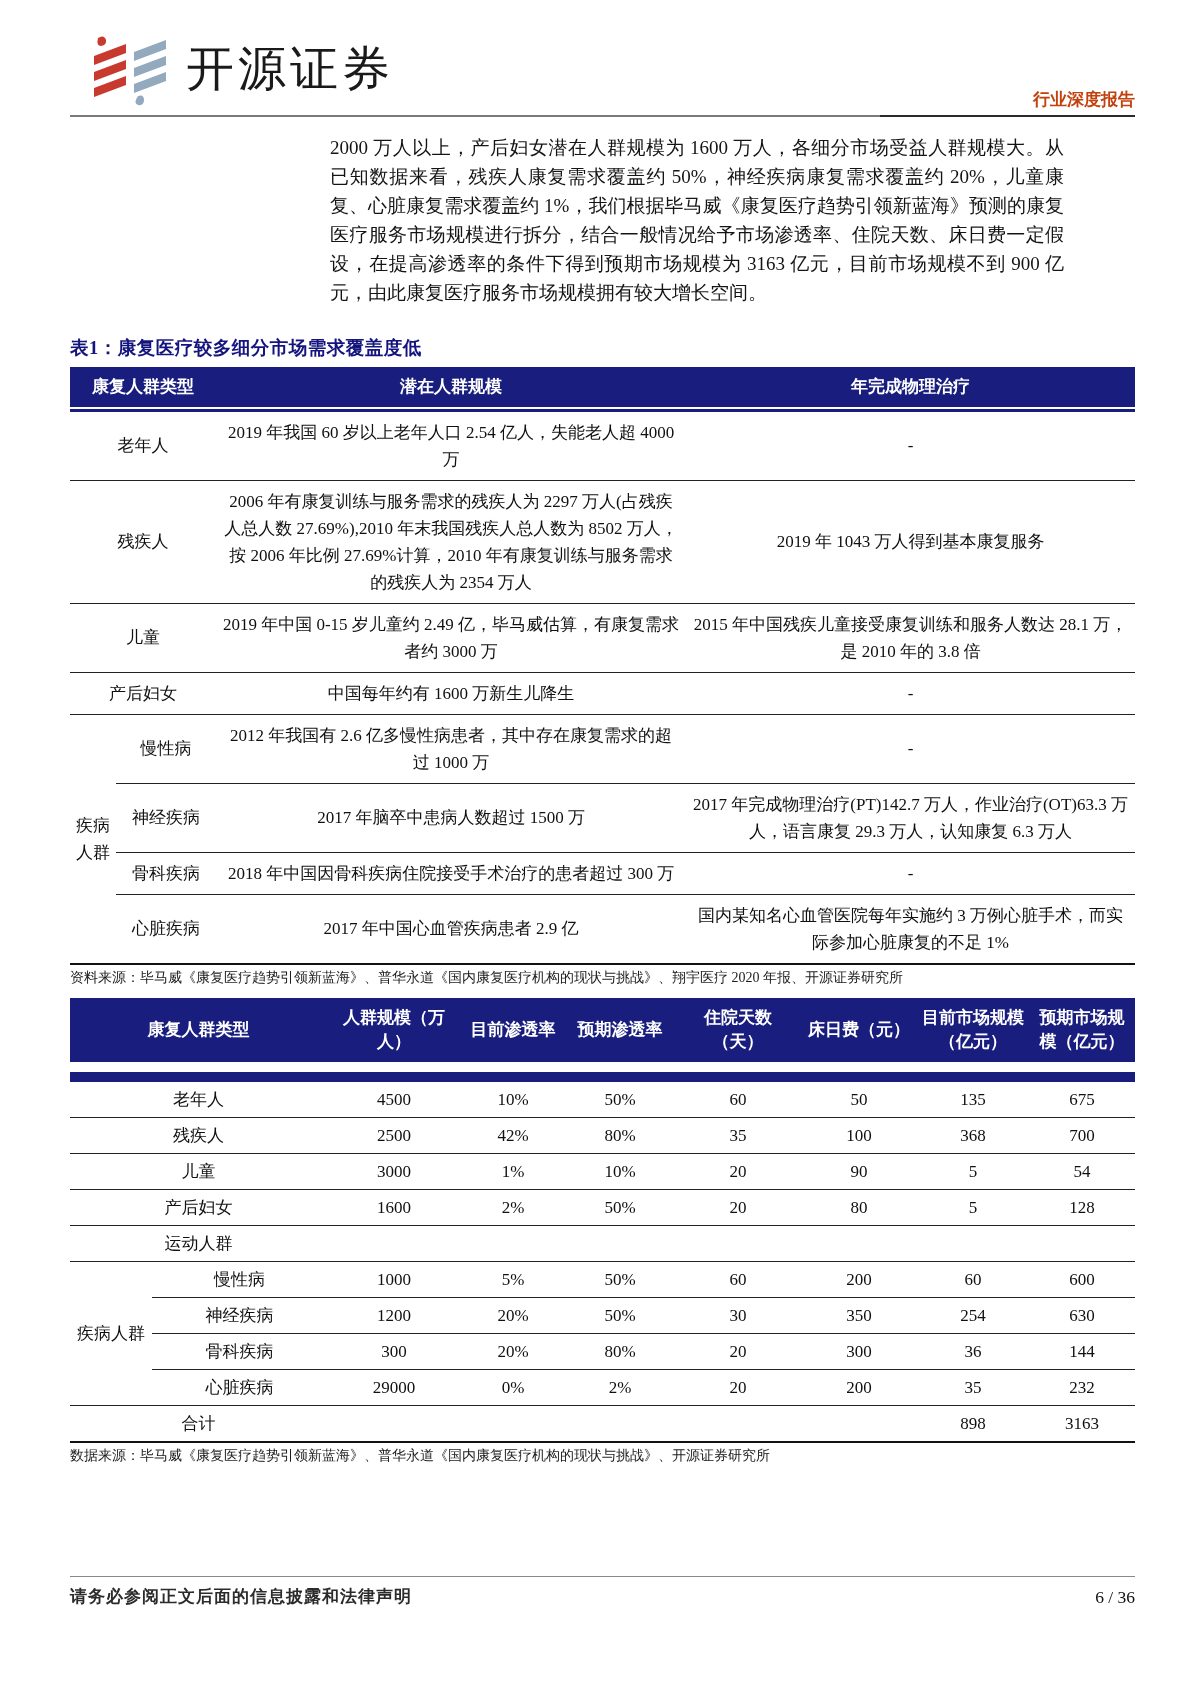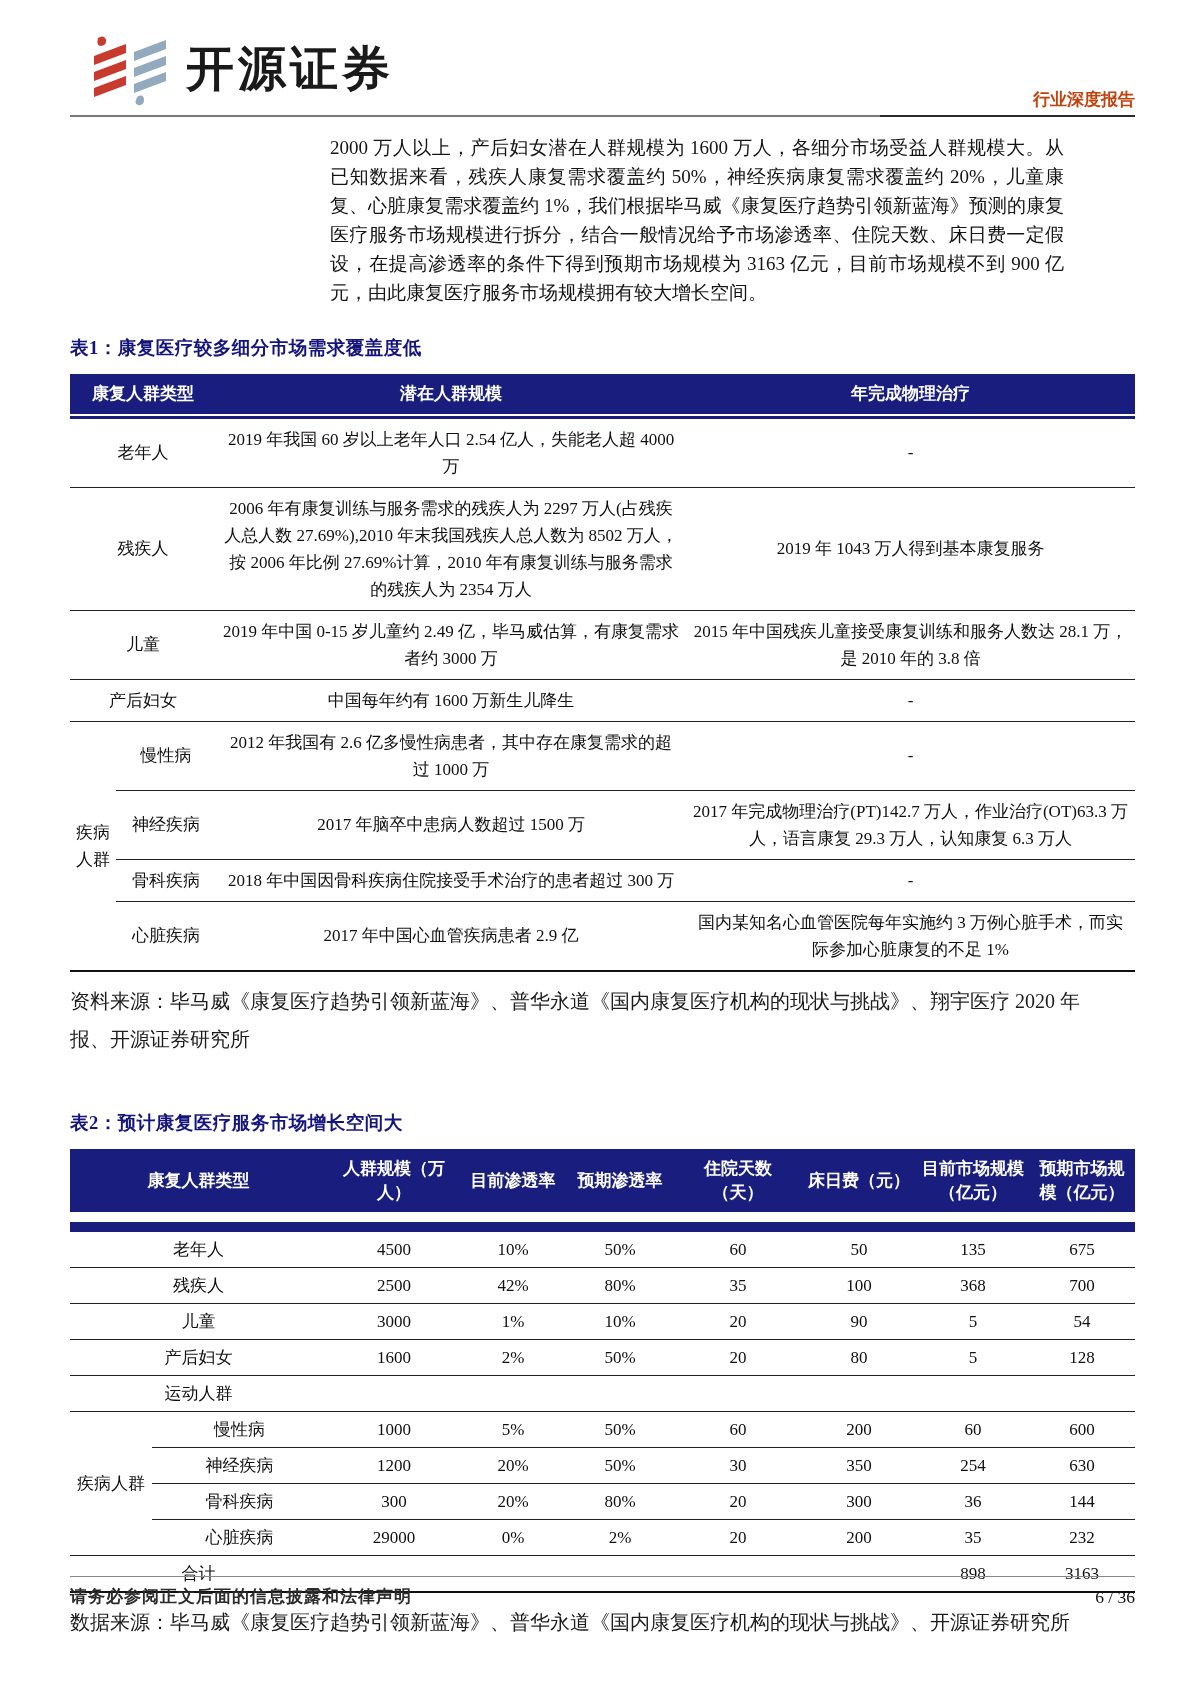--- a/index.html
+++ b/index.html
@@ -17,21 +17,21 @@
     color:#111;
     font-family:"Liberation Serif","DejaVu Serif",serif;
     overflow:hidden;
   }
   
   .header{padding:26px 65px 0 70px;}
   .logo-row{display:flex;align-items:center;height:86px;padding-left:18px;}
   .logo-icon{flex:0 0 auto;}
   .logo-text{
     font-family:"Liberation Sans","DejaVu Sans",sans-serif;
-    font-weight:bold;font-size:48px;color:#1a1a1a;
+    font-weight:normal;font-size:48px;color:#1a1a1a;
     letter-spacing:4px;margin-left:14px;line-height:1;
   }
   .report-type{
     text-align:right;font-weight:bold;font-size:17px;color:#c2410c;
     margin-top:-24px;padding-bottom:4px;
   }
   .header-rule{position:relative;border-bottom:2px solid #7a7a7a;height:0;}
   .header-rule::after{
     content:"";position:absolute;right:0;bottom:-2px;width:255px;
     border-bottom:2.5px solid #2a2a2a;
@@ -42,37 +42,37 @@
     margin:16px 16px 0 260px;width:734px;
     font-size:19px;line-height:29px;text-align:justify;color:#141414;
   }
   .table-title{
     margin-top:28px;color:var(--title-navy);
     font-weight:bold;font-size:18.5px;letter-spacing:.5px;
   }
   .t2-title{margin-top:52px;}
   .data-table{
     width:100%;border-collapse:collapse;table-layout:fixed;
-    margin-top:14px;border-bottom:2.5px solid #111;
+    margin-top:7px;border-bottom:2.5px solid #111;
   }
   .data-table th{
     background:var(--navy);color:#fff;font-weight:bold;
     font-size:17px;line-height:1.4;padding:8px 4px;text-align:center;
   }
   .data-table thead td{border:none;padding:0;font-size:0;line-height:0;}
   .head-gap td{height:2px;background:#fff;}
   .head-line td{height:3px;background:var(--navy);}
   .data-table td{
     font-size:17px;text-align:center;vertical-align:middle;
     padding:7px 6px;line-height:27px;
     border-bottom:1.5px solid #222;color:#101010;
   }
   #table2 td{padding:5px 4px;line-height:25px;}
   .table-source{
-    margin-top:10px;font-size:20px;line-height:1.9;color:#1c1c1c;max-width:1040px;
+    font-size:14px;line-height:1.9;color:#1c1c1c;max-width:1040px;
   }
   
   .footer{position:absolute;left:70px;right:65px;top:1576px;}
   .footer-rule{border-top:1.5px solid #888;}
   .footer-row{display:flex;justify-content:space-between;align-items:flex-end;padding-top:8px;}
   .disclaimer{font-weight:bold;font-size:17px;color:#2b2b2b;letter-spacing:1px;}
   .page-num{font-size:17.5px;color:#111;}
   .stripe-red{fill:var(--logo-red);}
   .stripe-blue{fill:var(--logo-blue);}
 </style>
@@ -163,21 +163,20 @@
           </tr>
           <tr>
             <td class="type-cell">心脏疾病</td>
             <td>2017 年中国心血管疾病患者 2.9 亿</td>
             <td>国内某知名心血管医院每年实施约 3 万例心脏手术，而实际参加心脏康复的不足 1%</td>
           </tr>
         </tbody>
     </table>
     <div class="table-source">资料来源：毕马威《康复医疗趋势引领新蓝海》、普华永道《国内康复医疗机构的现状与挑战》、翔宇医疗 2020 年报、开源证券研究所</div>
 
-    <div class="table-title t2-title">表2：预计康复医疗服务市场增长空间大</div>
     <table class="data-table" id="table2">
       <colgroup>
         <col style="width:82px">
           <col style="width:175px">
           <col style="width:134px">
           <col style="width:104px">
         <col style="width:110px">
           <col style="width:126px">
           <col style="width:116px">
           <col style="width:112px">

